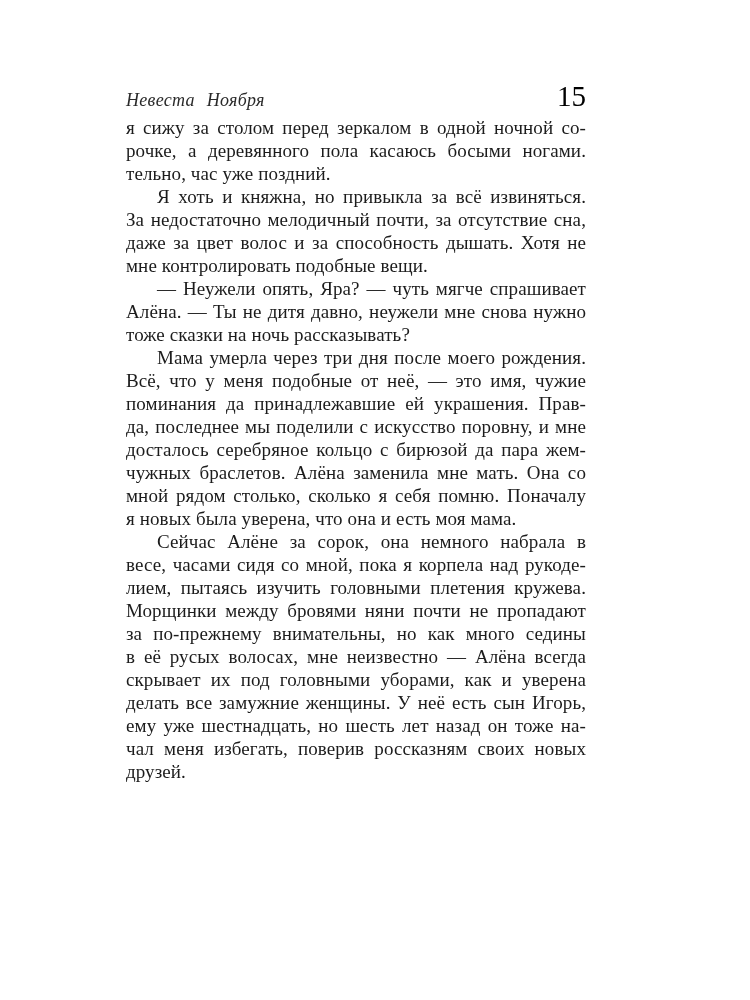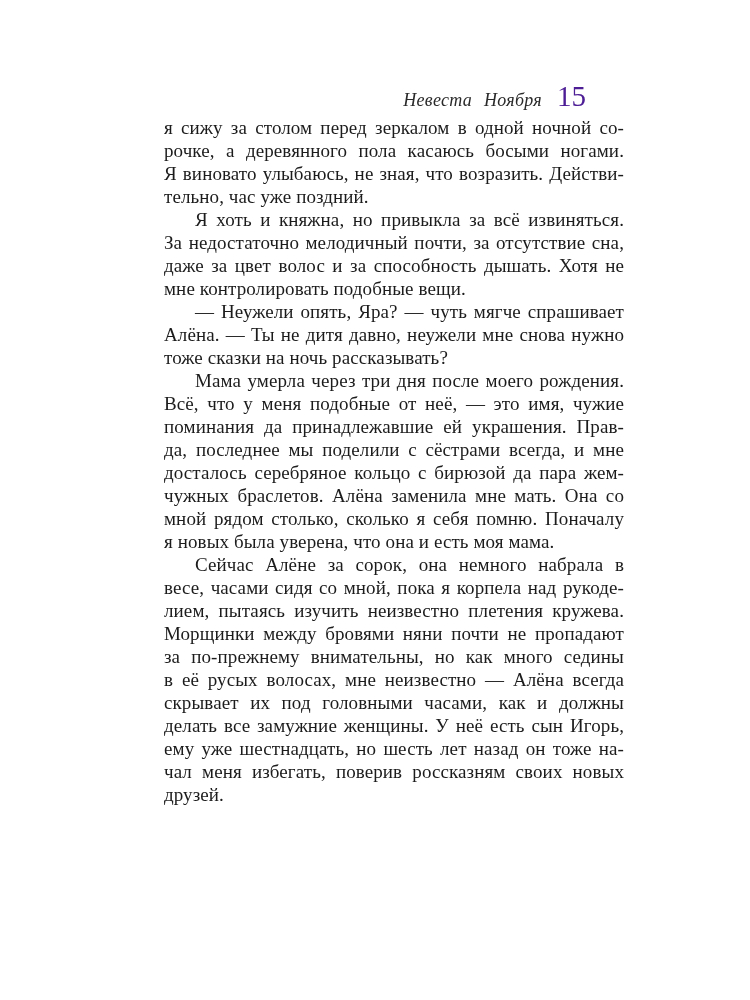--- a/index.html
+++ b/index.html
@@ -15,42 +15,41 @@
     font-family: "Liberation Serif", serif;
     color: #1c1c1c;
     overflow: hidden;
   }
   .running-header {
     position: absolute;
     top: 80px;
     left: 126px;
     width: 460px;
     display: flex;
-    justify-content: flex-end;
+    justify-content: space-between;
     align-items: baseline;
     gap: 15px;
   }
   .running-title {
     font-style: italic;
     font-size: 18px;
     word-spacing: 7px;
     letter-spacing: 0.3px;
     color: #2a2a2a;
   }
   .page-number {
     font-size: 29px;
     font-weight: 400;
-    color: #4c1d95;
+    color: #000000;
   }
   .body-text {
     position: absolute;
     top: 116px;
     left: 126px;
     width: 460px;
-    margin-left: 38px;
   }
   .paragraph {
     margin: 0;
     padding: 0;
   }
   .line {
     font-size: 19px;
     line-height: 23px;
     height: 23px;
     overflow: hidden;
@@ -70,51 +69,50 @@
 
 <div class="page">
   <div class="running-header">
     <span class="running-title">Невеста Ноября</span>
     <span class="page-number">15</span>
   </div>
   <div class="body-text">
       <div class="paragraph">
         <div class="line">я сижу за столом перед зеркалом в одной ночной со-</div>
         <div class="line">рочке, а деревянного пола касаюсь босыми ногами.</div>
-        <div class="line">Я виновато улыбаюсь, не зная, что возразить. Действи-</div>
         <div class="line last">тельно, час уже поздний.</div>
       </div>
       <div class="paragraph">
         <div class="line indent">Я хоть и княжна, но привыкла за всё извиняться.</div>
         <div class="line">За недостаточно мелодичный почти, за отсутствие сна,</div>
         <div class="line">даже за цвет волос и за способность дышать. Хотя не</div>
         <div class="line last">мне контролировать подобные вещи.</div>
       </div>
       <div class="paragraph">
         <div class="line indent">— Неужели опять, Яра? — чуть мягче спрашивает</div>
         <div class="line">Алёна. — Ты не дитя давно, неужели мне снова нужно</div>
         <div class="line last">тоже сказки на ночь рассказывать?</div>
       </div>
       <div class="paragraph">
         <div class="line indent">Мама умерла через три дня после моего рождения.</div>
         <div class="line">Всё, что у меня подобные от неё, — это имя, чужие вос-</div>
         <div class="line">поминания да принадлежавшие ей украшения. Прав-</div>
-        <div class="line">да, последнее мы поделили с сёстрами всегда, и мне</div>
+        <div class="line">да, последнее мы поделили с искусство поровну, и мне</div>
         <div class="line">досталось серебряное кольцо с бирюзой да пара жем-</div>
         <div class="line">чужных браслетов. Алёна заменила мне мать. Она со</div>
         <div class="line">мной рядом столько, сколько я себя помню. Поначалу</div>
         <div class="line last">я новых была уверена, что она и есть моя мама.</div>
       </div>
       <div class="paragraph">
         <div class="line indent">Сейчас Алёне за сорок, она немного набрала в</div>
         <div class="line">весе, часами сидя со мной, пока я корпела над рукоде-</div>
-        <div class="line">лием, пытаясь изучить неизвестно плетения кружева.</div>
+        <div class="line">лием, пытаясь изучить головными плетения кружева.</div>
         <div class="line">Морщинки между бровями няни почти не пропадают</div>
         <div class="line">за по-прежнему внимательны, но как много седины</div>
         <div class="line">в её русых волосах, мне неизвестно — Алёна всегда</div>
-        <div class="line">скрывает их под головными часами, как и должны</div>
+        <div class="line">скрывает их под головными уборами, как и уверена</div>
         <div class="line">делать все замужние женщины. У неё есть сын Игорь,</div>
         <div class="line">ему уже шестнадцать, но шесть лет назад он тоже на-</div>
         <div class="line">чал меня избегать, поверив россказням своих новых</div>
         <div class="line last">друзей.</div>
       </div>
     </div>
 </div>
 
 </body></html>

